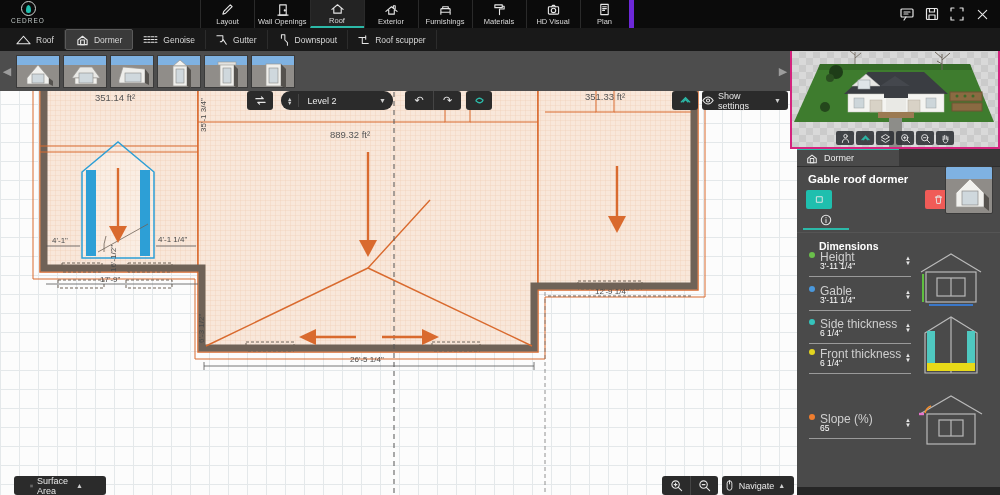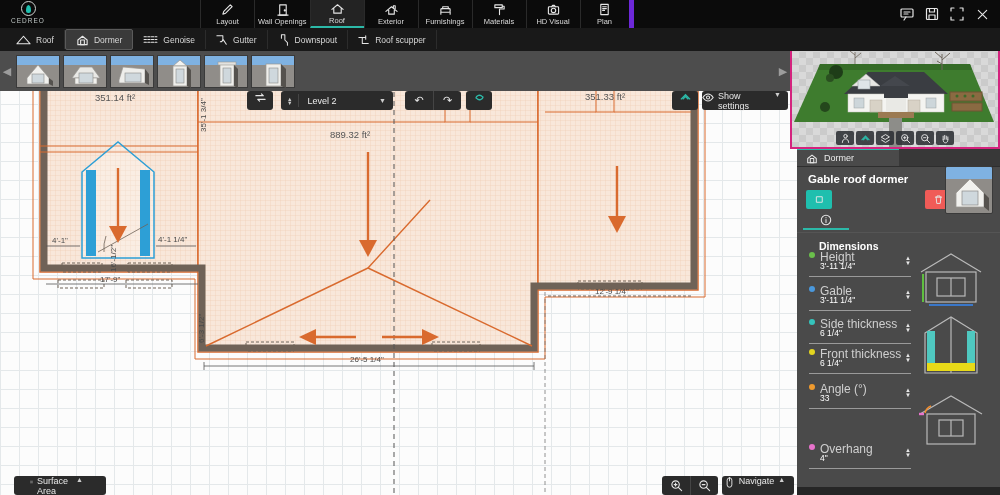--- a/index.html
+++ b/index.html
@@ -25,25 +25,25 @@
 
 .subbar{position:absolute;left:0;top:28px;width:1000px;height:23px;background:#191919;z-index:20;display:flex;align-items:center;padding-left:6px}
 .stool{display:flex;align-items:center;gap:5px;color:#d8d8d8;font-size:8.5px;padding:0 10px;height:19px;border-right:1px solid #2c2c2c;cursor:pointer;white-space:nowrap}
 .stool.active{background:#3a3a3a;border:1px solid #5a5a5a;border-radius:2px;height:21px}
 
 
 .canvas{position:absolute;left:0;top:28px;width:797px;height:467px;background:#fcfcfc;background-image:linear-gradient(#e4e8ea 1px,transparent 1px),linear-gradient(90deg,#e4e8ea 1px,transparent 1px);background-size:19px 19px;z-index:1}
 .plansvg{position:absolute;left:0;top:0;z-index:2}
 
 
-.cbtn{position:absolute;background:#2b2b2b;border-radius:3px;color:#e8e8e8;display:flex;align-items:flex-start;justify-content:center;z-index:9;cursor:pointer;font-size:9px;gap:4px}
+.cbtn{position:absolute;background:#2b2b2b;border-radius:3px;color:#e8e8e8;display:flex;align-items:center;justify-content:center;z-index:9;cursor:pointer;font-size:9px;gap:4px}
 .cgroup{position:absolute;display:flex;background:#2b2b2b;border-radius:3px;z-index:9}
 .cgroup .seg{width:28px;height:19px;display:flex;align-items:center;justify-content:center;color:#e8e8e8;font-size:11px;cursor:pointer}
 .cgroup .seg+.seg{border-left:1px solid #454545}
-.lvldrop{position:absolute;left:281px;top:91px;width:112px;height:19px;background:#2b2b2b;border-radius:3px;display:flex;align-items:center;z-index:9;color:#ececec;cursor:pointer}
+.lvldrop{position:absolute;left:281px;top:91px;width:112px;height:19px;background:#2b2b2b;border-radius:9px;display:flex;align-items:center;z-index:9;color:#ececec;cursor:pointer}
 .stepcol{display:flex;flex-direction:column;align-items:center;line-height:4px;font-size:5.5px;padding:0 6px;border-right:1px solid #454545;height:13px;justify-content:center;color:#cfcfcf}
 .lvltxt{font-size:9px;padding-left:8px;flex:1}
 .chev{font-size:7px;padding-right:7px;color:#cfcfcf}
 
 
 .strip{position:absolute;left:0;top:51px;width:790px;height:40px;background:#4d4d4d;z-index:8;display:flex;align-items:center}
 .stripArrow{width:14px;height:40px;display:flex;align-items:center;justify-content:center;color:#9c9c9c;font-size:11px;cursor:pointer}
 .stripArrow.right{margin-left:auto}
 .thumb{width:44px;height:33px;margin:0 1.5px;border:1px solid #3a3a3a;background:linear-gradient(#7fb2e2 0 9px,#908d89 9px);position:relative;cursor:pointer;flex:none}
 .thumb svg{position:absolute;left:0;top:0}
@@ -548,33 +548,24 @@
   </div>
   <div class="field" style="top:199px">
     <span class="fdot" style="background:#e3d51f"></span>
     <span class="flabel">Front thickness</span>
     <span class="fval">6 1/4"</span>
     <span class="fstep">
         <span>▲</span>
         <span>▼</span>
       </span>
   </div>
-  <div class="field" style="top:234px">
-    <span class="fdot" style="background:#ef9a2e"></span>
-    <span class="flabel">Angle (°)</span>
-    <span class="fval">33</span>
-    <span class="fstep">
-        <span>▲</span>
-        <span>▼</span>
-      </span>
-  </div>
-  <div class="field" style="top:294px">
-    <span class="fdot" style="background:#e873cc"></span>
-    <span class="flabel">Overhang</span>
-    <span class="fval">4"</span>
+  <div class="field" style="top:264px">
+    <span class="fdot" style="background:#ef7d2e"></span>
+    <span class="flabel">Slope (%)</span>
+    <span class="fval">65</span>
     <span class="fstep">
         <span>▲</span>
         <span>▼</span>
       </span>
   </div>
 
   <svg class="diag" style="top:100px" width="72" height="60" viewBox="0 0 72 60">
     <g fill="none" stroke="#b9b9b9" stroke-width="1.2">
         <path d="M6 24L36 6l30 18"></path>
         <rect x="11" y="24" width="50" height="30"></rect>

